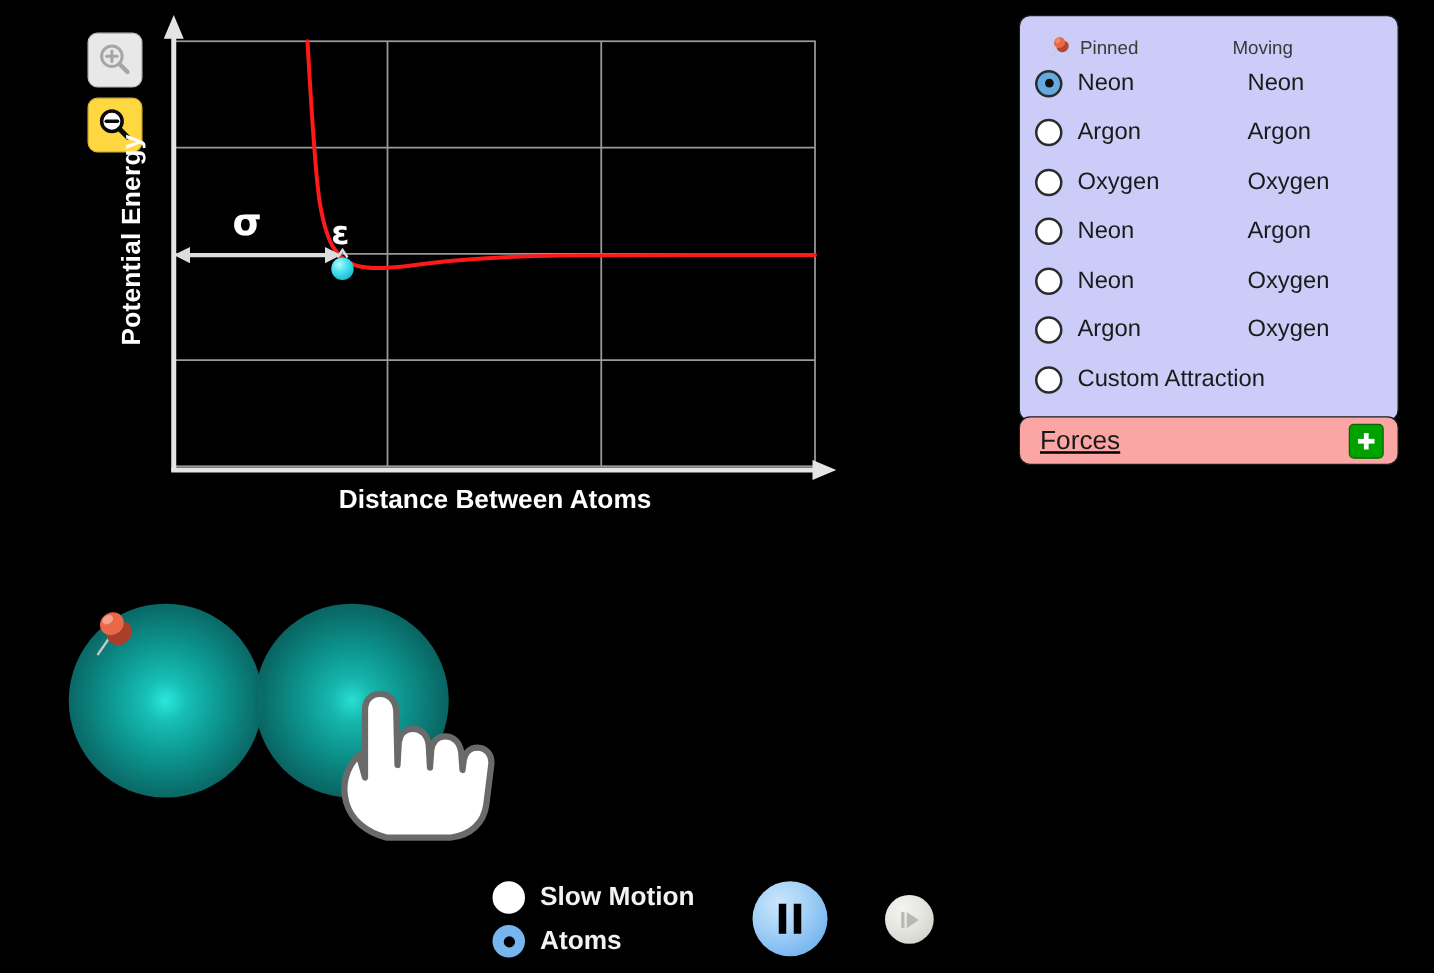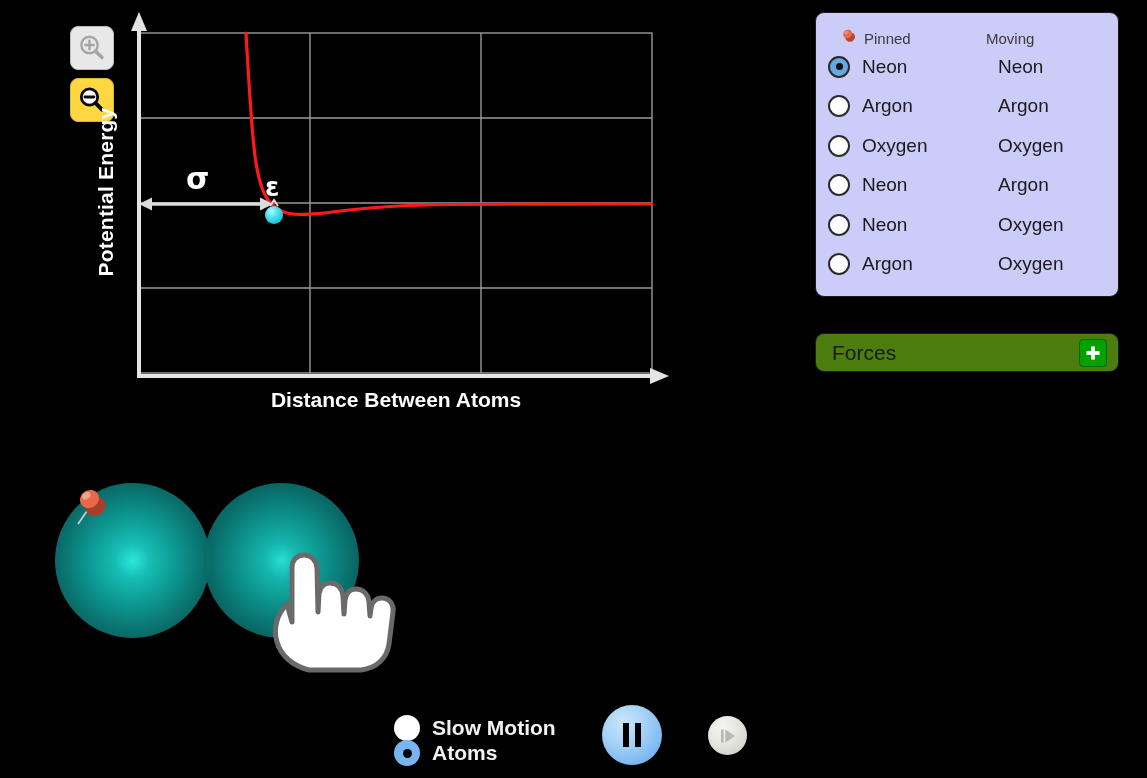--- a/index.html
+++ b/index.html
@@ -151,28 +151,29 @@
     white-space: nowrap;
   }
 
   
   #forces-box {
     position: absolute;
     left: 815px;
     top: 333px;
     width: 304px;
     height: 39px;
-    background: #4d7c0f;
+    background: #fca5a5;
     border: 1px solid #1b1b1b;
     border-radius: 9px;
     box-sizing: border-box;
     display: flex;
     align-items: center;
     justify-content: space-between;
     padding: 0 11px 0 16px;
+    text-decoration: underline;
   }
   #forces-title {
     color: #1a1a1a;
     font-size: 21px;
     white-space: nowrap;
   }
   #forces-expand-button {
     width: 26px;
     height: 26px;
     background: #00a200;
@@ -223,21 +224,21 @@
     pointer-events: none;
   }
 
   
   .speed-row {
     position: absolute;
     display: flex;
     align-items: center;
     cursor: pointer;
   }
-  #slow-motion-row { left: 394px; top: 705px; margin-top: 10px; }
+  #slow-motion-row { left: 394px; top: 705px; }
   #normal-row { left: 394px; top: 740px; }
   .speed-radio {
     width: 26px;
     height: 26px;
     border-radius: 50%;
     background: #ffffff;
     flex: 0 0 auto;
     margin-right: 12px;
     display: flex;
     align-items: center;
@@ -409,20 +410,24 @@
       <span class="pair-left">Neon</span>
       <span class="pair-right">Oxygen</span>
     </div>
 
     <div class="pair-row">
       <span class="radio"></span>
       <span class="pair-left">Argon</span>
       <span class="pair-right">Oxygen</span>
     </div>
 
+    <div class="pair-row">
+      <span class="radio"></span>
+      <span class="pair-left" style="width:auto;">Custom Attraction</span>
+    </div>
   </div>
 
   <div id="forces-box">
     <span id="forces-title">Forces</span>
     <span id="forces-expand-button">
       <svg width="18" height="18" viewBox="0 0 18 18">
         <rect x="7.1" y="2.4" width="3.8" height="13.2" fill="#ffffff"></rect>
         <rect x="2.4" y="7.1" width="13.2" height="3.8" fill="#ffffff"></rect>
       </svg>
     </span>

